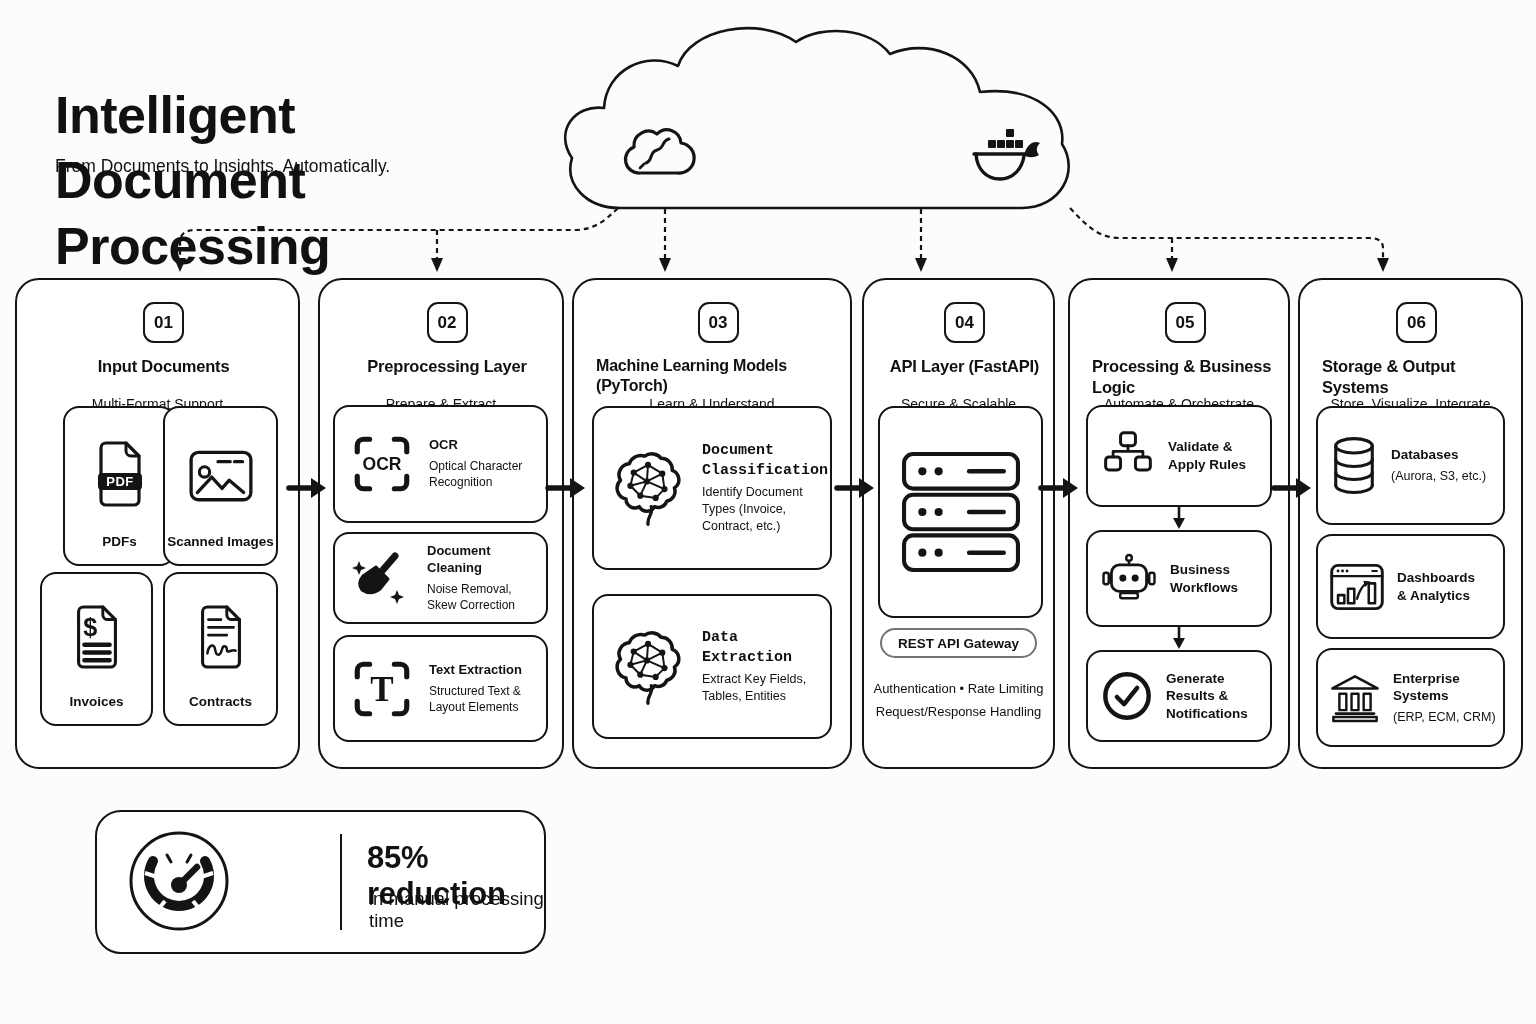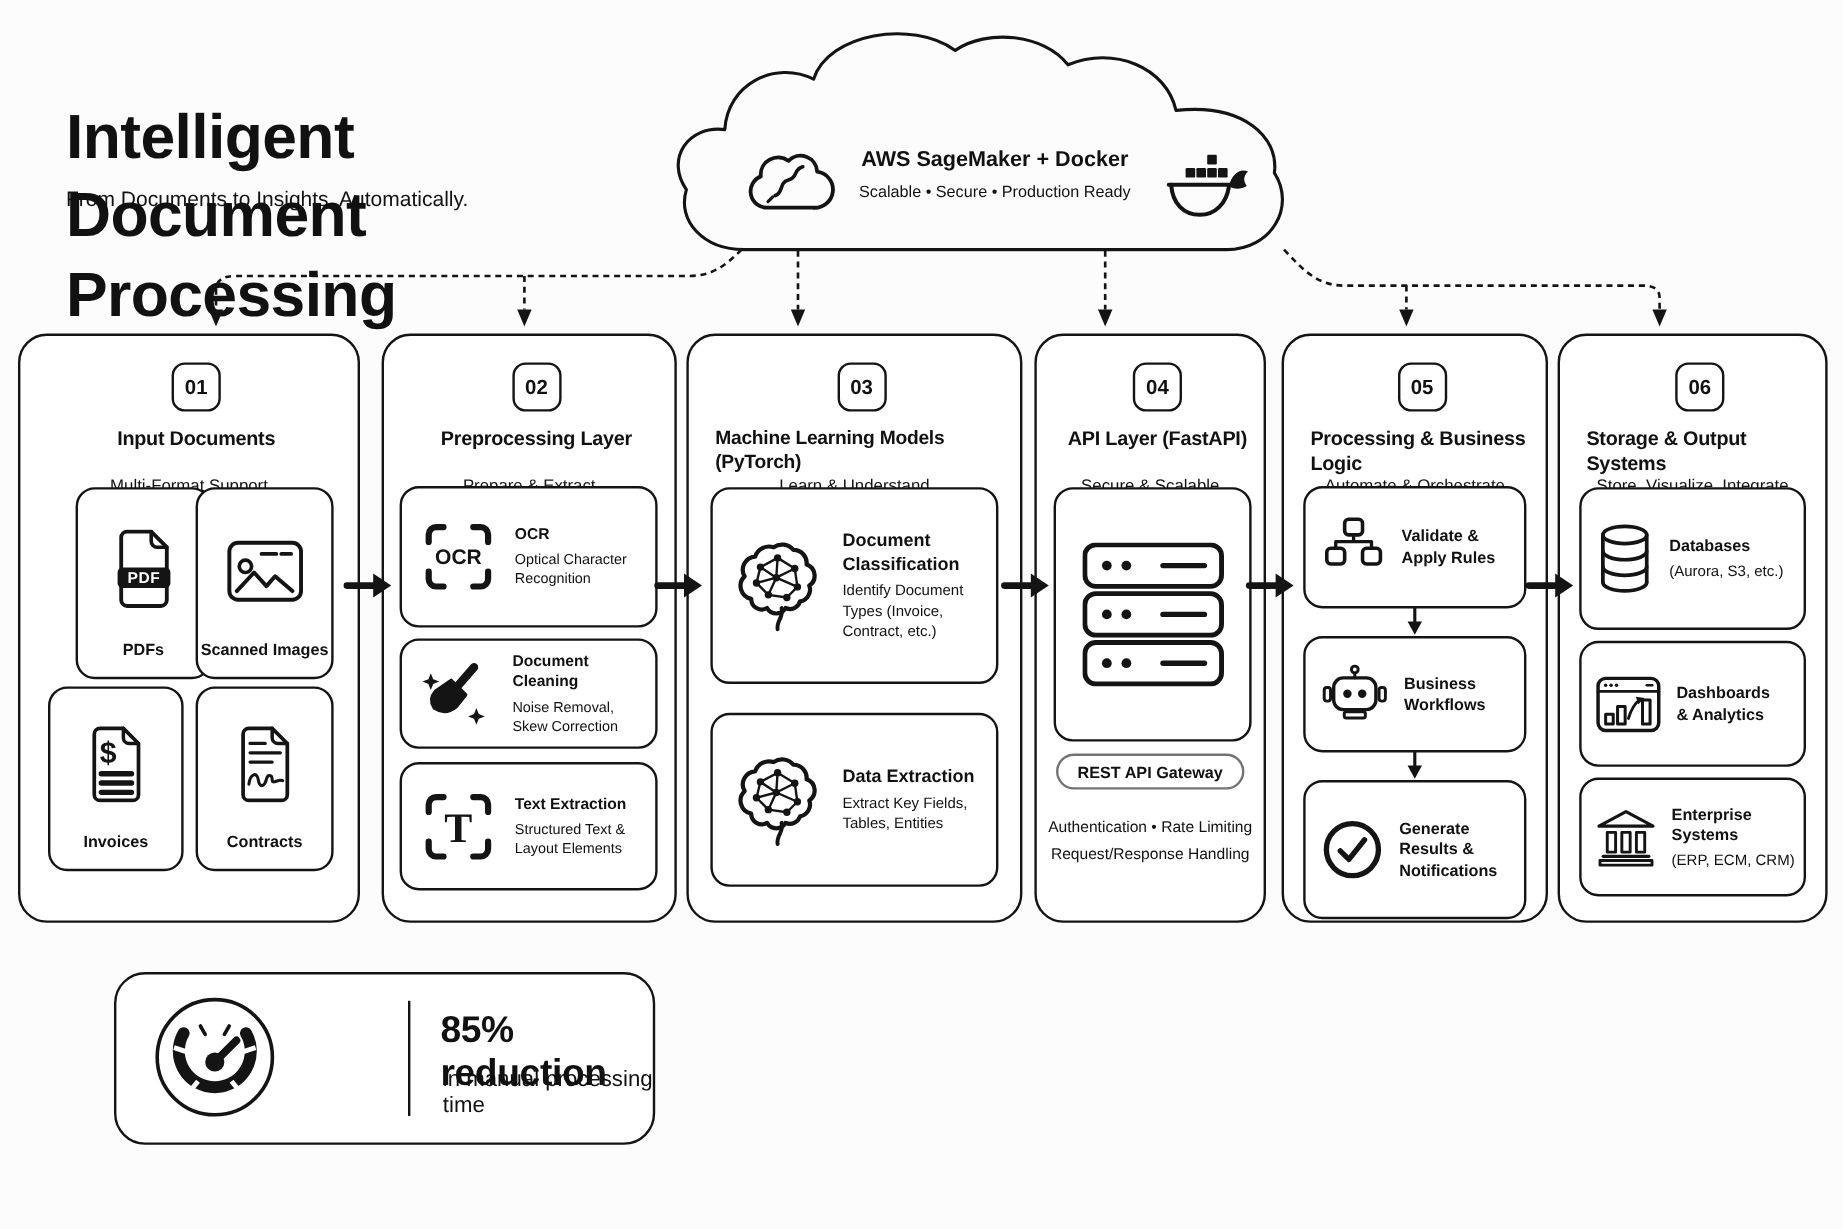--- a/index.html
+++ b/index.html
@@ -62,25 +62,25 @@
   .hcard .ic{flex:0 0 auto;display:flex;align-items:center;justify-content:center;}
   .card-t{font-weight:700;font-size:13.5px;line-height:1.3;}
   .card-d{font-size:12.5px;line-height:1.35;margin-top:4px;}
   .c2a{left:13px;top:125px;width:215px;height:118px;padding-left:14px;gap:14px;box-sizing:border-box;}
   .c2b{left:13px;top:252px;width:215px;height:92px;padding-left:14px;gap:14px;box-sizing:border-box;}
   .c2c{left:13px;top:355px;width:215px;height:107px;padding-left:14px;gap:14px;box-sizing:border-box;}
   .c2a .card-t,.c2b .card-t,.c2c .card-t{font-size:13px;}
   .c2a .card-d,.c2b .card-d,.c2c .card-d{font-size:12px;max-width:112px;}
   .c3a{left:18px;top:126px;width:240px;height:164px;padding-left:12px;gap:12px;box-sizing:border-box;}
   .c3b{left:18px;top:314px;width:240px;height:145px;padding-left:12px;gap:12px;box-sizing:border-box;}
-  .c3a .card-t,.c3b .card-t{font-size:15px;}
+  .c3a .card-t,.c3b .card-t{font-size:15px;font-family:Liberation Mono, monospace;}
   .c3a .card-d,.c3b .card-d{max-width:128px;}
   .c5a{left:16px;top:125px;width:186px;height:102px;padding-left:12px;gap:12px;box-sizing:border-box;}
   .c5b{left:16px;top:250px;width:186px;height:97px;padding-left:12px;gap:12px;box-sizing:border-box;}
-  .c5c{left:16px;top:370px;width:186px;height:116px;padding-left:12px;gap:12px;box-sizing:border-box;}
+  .c5c{left:16px;top:370px;width:186px;height:92px;padding-left:12px;gap:12px;box-sizing:border-box;}
   .c6a{left:16px;top:126px;width:189px;height:119px;padding-left:11px;gap:12px;box-sizing:border-box;}
   .c6b{left:16px;top:254px;width:189px;height:105px;padding-left:11px;gap:12px;box-sizing:border-box;}
   .c6c{left:16px;top:368px;width:189px;height:99px;padding-left:11px;gap:12px;box-sizing:border-box;}
   .tw80{max-width:80px;}
   .tw84{max-width:86px;}
   .tw118{max-width:118px;}
 
   
   .c4srv{left:14px;top:126px;width:161px;height:208px;display:flex;align-items:center;justify-content:center;}
   .gateway-pill{position:absolute;left:16px;top:348px;width:157px;height:30px;border:2px solid #737373;border-radius:16px;
@@ -110,24 +110,20 @@
 
 <div class="abs cloud-wrap">
   <svg class="cloud-inner" width="534" height="192" viewBox="0 0 534 192">
     <path class="ink" style="fill:#fcfcfc;stroke-width:2.6" d="M62 186 C28 186 6 162 14 136 C-4 110 16 82 46 86 C48 48 88 28 120 44 C132 6 202 -6 238 20 C264 2 312 6 332 32 C370 16 414 34 422 70 C478 64 508 92 504 122 C522 150 502 186 464 186 Z"></path>
   </svg>
   <svg class="sm-icon" width="80" height="66" viewBox="0 0 80 66">
     <path class="ink" stroke-width="3.2" d="M22 55 A13.5 13.5 0 0 1 16 29 A14.5 14.5 0 0 1 39 16 A14 14 0 0 1 63 25 A12.5 12.5 0 0 1 59 55 Z"></path>
     <path class="ink" stroke-width="3" d="M28 45 C35 43 31 34 39 32 C47 30 43 23 51 21"></path>
     <path class="ink" stroke-width="2.6" d="M22 50 L26 46"></path>
   </svg>
-  <div class="cloud-text">
-    <div class="cloud-title">AWS SageMaker + Docker</div>
-    <div class="cloud-sub">Scalable • Secure • Production Ready</div>
-  </div>
   <svg class="docker-icon" width="78" height="62" viewBox="0 0 78 62">
     <rect class="fill" x="40" y="3" width="8" height="8" rx="1"></rect>
     <rect class="fill" x="22" y="14" width="8" height="8" rx="1"></rect>
     <rect class="fill" x="31" y="14" width="8" height="8" rx="1"></rect>
     <rect class="fill" x="40" y="14" width="8" height="8" rx="1"></rect>
     <rect class="fill" x="49" y="14" width="8" height="8" rx="1"></rect>
     <path class="ink" stroke-width="3.4" d="M8 28 H60"></path>
     <path class="ink" stroke-width="3.4" d="M10 28 C11 43 20 53 34 53 C47 53 56 43 58 30"></path>
     <path class="fill" d="M58 29 C61 18 68 14 74 17 C70 21 70 25 73 29 C68 32 62 32 58 29 Z"></path>
   </svg>

